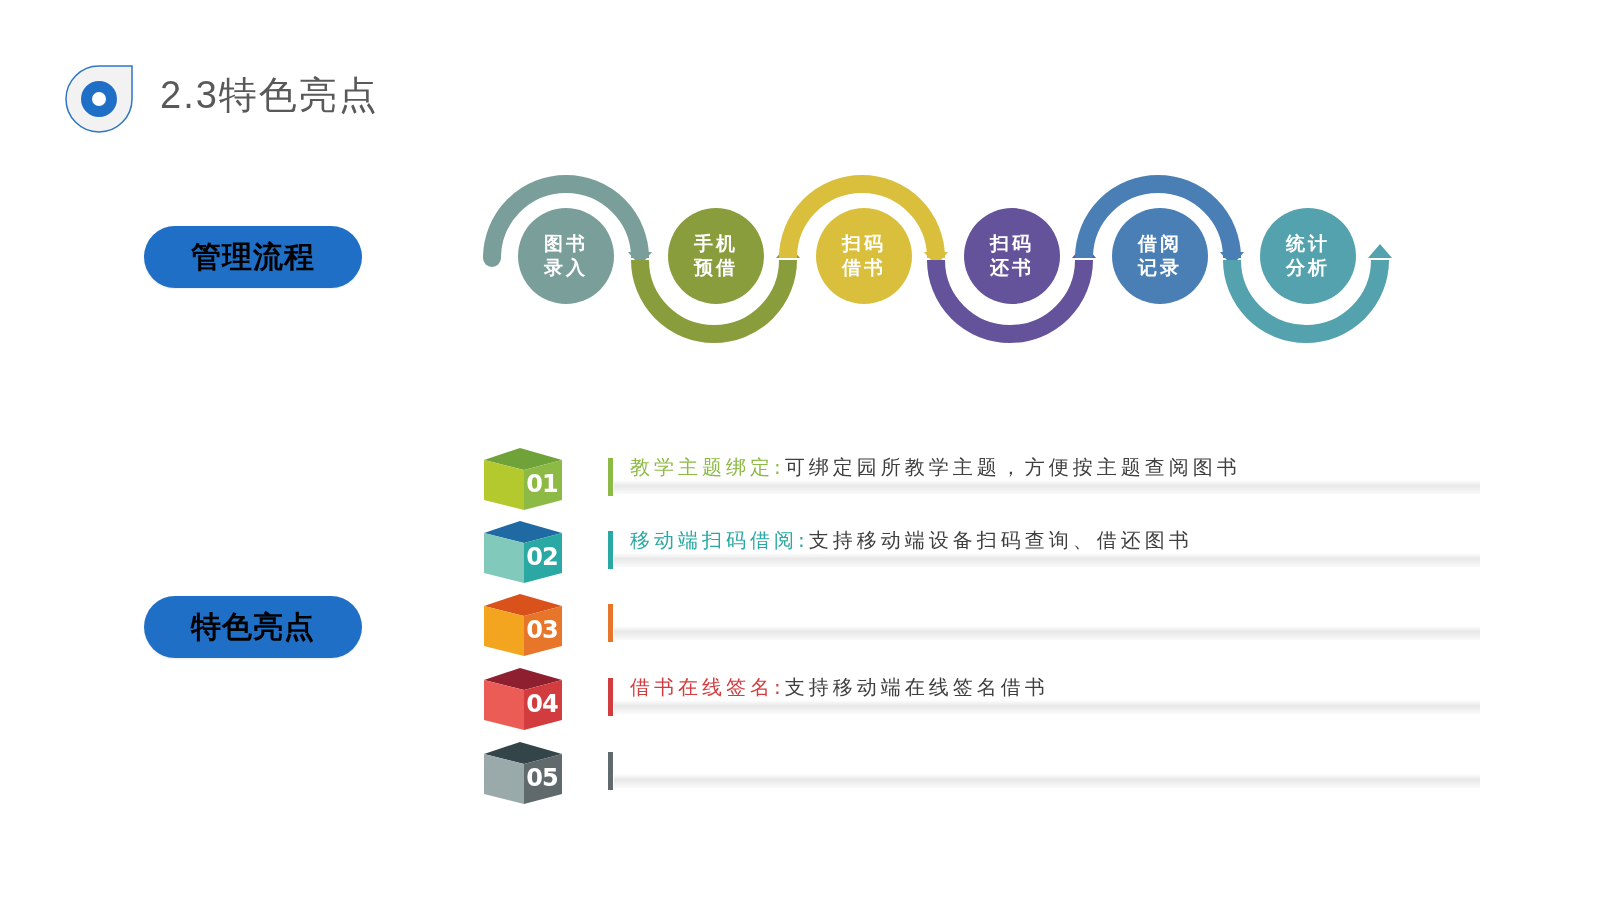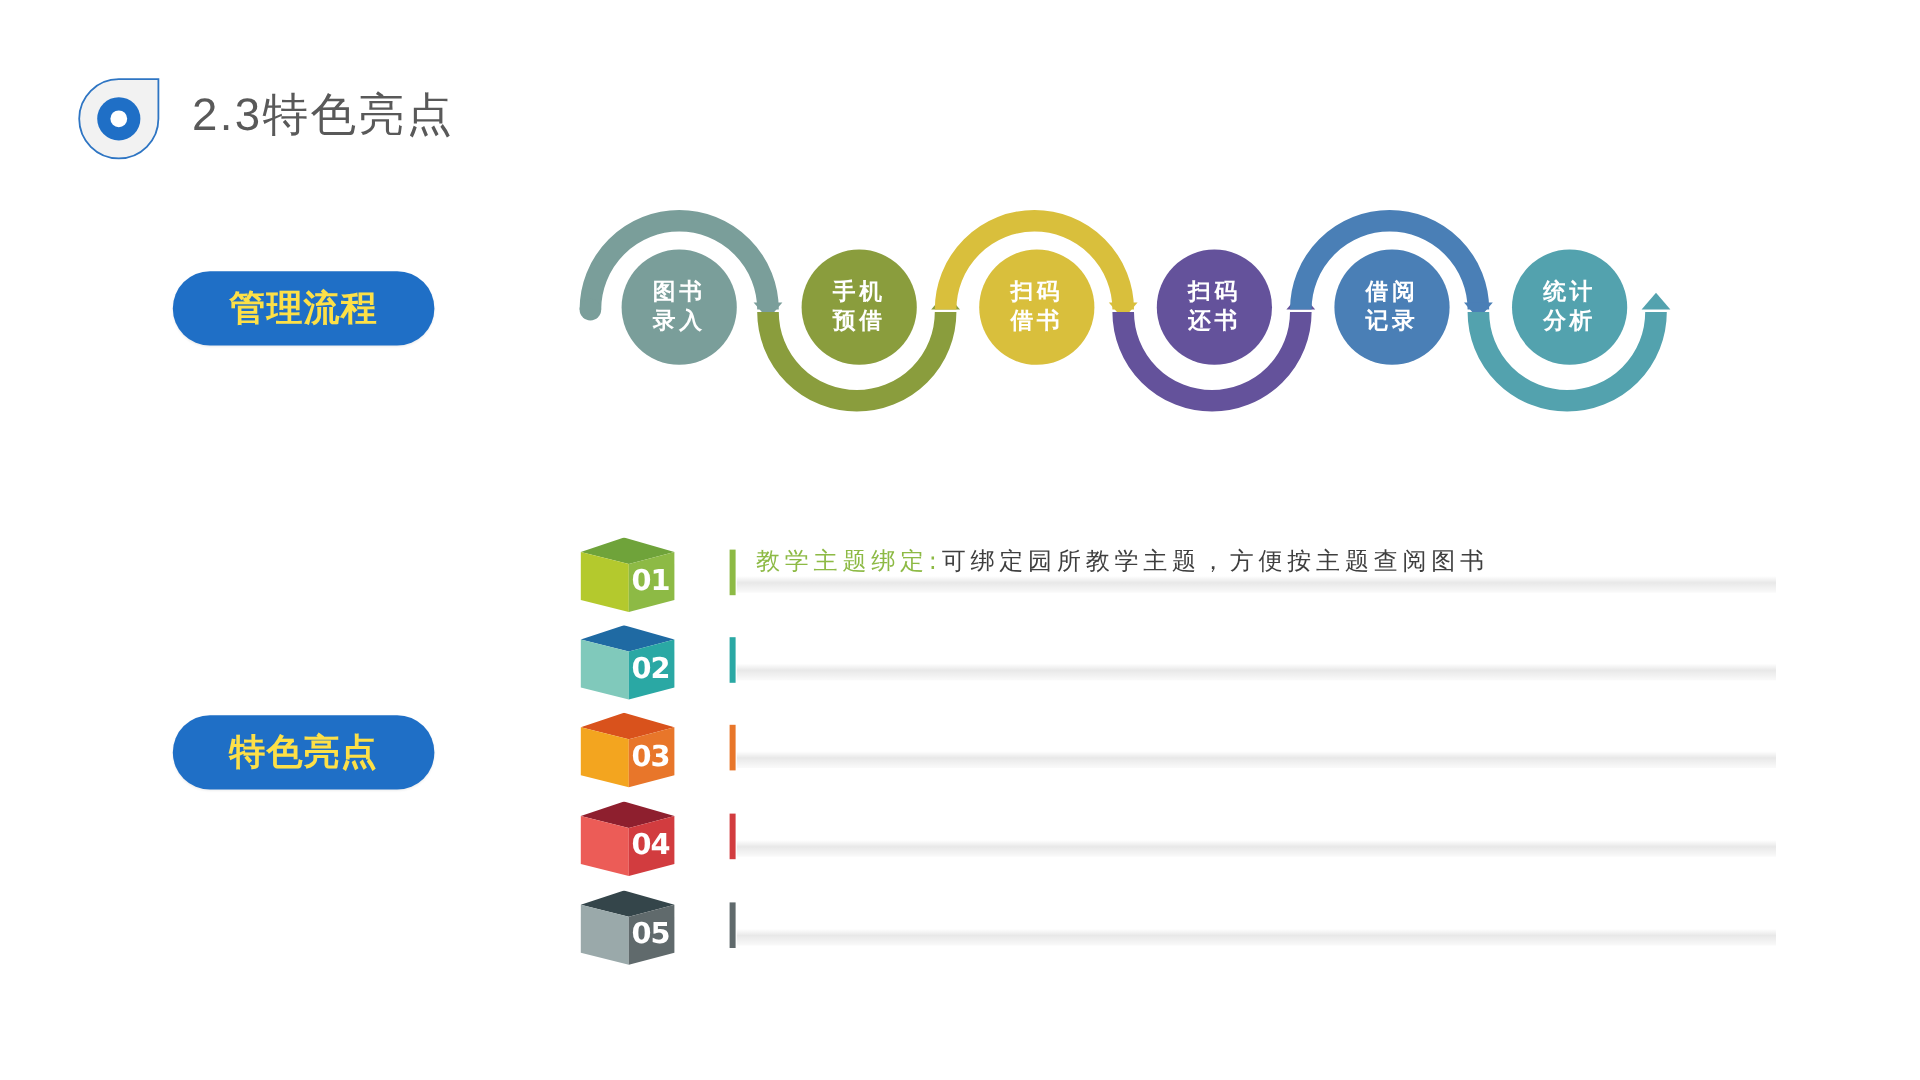--- a/index.html
+++ b/index.html
@@ -13,21 +13,21 @@
   
   .logo { left:64px; top:64px; width:70px; height:70px; }
   .page-title {
     left:160px; top:70px; font-size:38px; color:#595959; letter-spacing:2px;
     font-family: Liberation Sans, sans-serif; font-weight:normal;
   }
 
   
   .pill {
     width:218px; height:62px; border-radius:31px; background:#1f6fc6;
-    color:#fde047; font-size:30px; font-weight:bold; display:flex;
+    color:#000000; font-size:30px; font-weight:bold; display:flex;
     align-items:center; justify-content:center; letter-spacing:1px;
     box-shadow:0 1px 2px rgba(0,0,0,0.08);
   }
   .pill-flow { left:144px; top:226px; }
   .pill-feat { left:144px; top:596px; }
 
   
   .wave { left:470px; top:160px; width:940px; height:200px; }
   .step-label {
     position:absolute; width:96px; text-align:center; color:#fff;
@@ -140,20 +140,23 @@
 
 <div class="feature-row" style="top:521px;">
   <svg class="cube" viewBox="0 0 84 64">
     <polygon points="4,12 40,0 82,12 44,22" fill="#1f6aa3"></polygon>
     <polygon points="4,12 44,22 44,62 4,52" fill="#80c9bb"></polygon>
     <polygon points="44,22 82,12 82,52 44,62" fill="#2aa8a4"></polygon>
   </svg>
   <div class="cube-num">02</div>
   <div class="f-bar" style="background:#2aa8a4;"></div>
   <div class="f-shadow"></div>
+  <div class="f-text">
+    <span class="f-title" style="color:#2aa8a4;">移动端扫码借阅</span><span class="f-sep" style="color:#2aa8a4;">:</span><span class="f-desc">支持移动端设备扫码查询、借还图书</span>
+  </div>
 </div>
 
 <div class="feature-row" style="top:594px;">
   <svg class="cube" viewBox="0 0 84 64">
     <polygon points="4,12 40,0 82,12 44,22" fill="#d9521c"></polygon>
     <polygon points="4,12 44,22 44,62 4,52" fill="#f3a51f"></polygon>
     <polygon points="44,22 82,12 82,52 44,62" fill="#e8762a"></polygon>
   </svg>
   <div class="cube-num">03</div>
   <div class="f-bar" style="background:#e8762a;"></div>
@@ -162,20 +165,23 @@
 
 <div class="feature-row" style="top:668px;">
   <svg class="cube" viewBox="0 0 84 64">
     <polygon points="4,12 40,0 82,12 44,22" fill="#8e1f2e"></polygon>
     <polygon points="4,12 44,22 44,62 4,52" fill="#ec5c57"></polygon>
     <polygon points="44,22 82,12 82,52 44,62" fill="#d23c3f"></polygon>
   </svg>
   <div class="cube-num">04</div>
   <div class="f-bar" style="background:#d23c3f;"></div>
   <div class="f-shadow"></div>
+  <div class="f-text">
+    <span class="f-title" style="color:#d23c3f;">借书在线签名</span><span class="f-sep" style="color:#d23c3f;">:</span><span class="f-desc">支持移动端在线签名借书</span>
+  </div>
 </div>
 
 <div class="feature-row" style="top:742px;">
   <svg class="cube" viewBox="0 0 84 64">
     <polygon points="4,12 40,0 82,12 44,22" fill="#34454a"></polygon>
     <polygon points="4,12 44,22 44,62 4,52" fill="#9aa9aa"></polygon>
     <polygon points="44,22 82,12 82,52 44,62" fill="#606a6c"></polygon>
   </svg>
   <div class="cube-num">05</div>
   <div class="f-bar" style="background:#606a6c;"></div>

